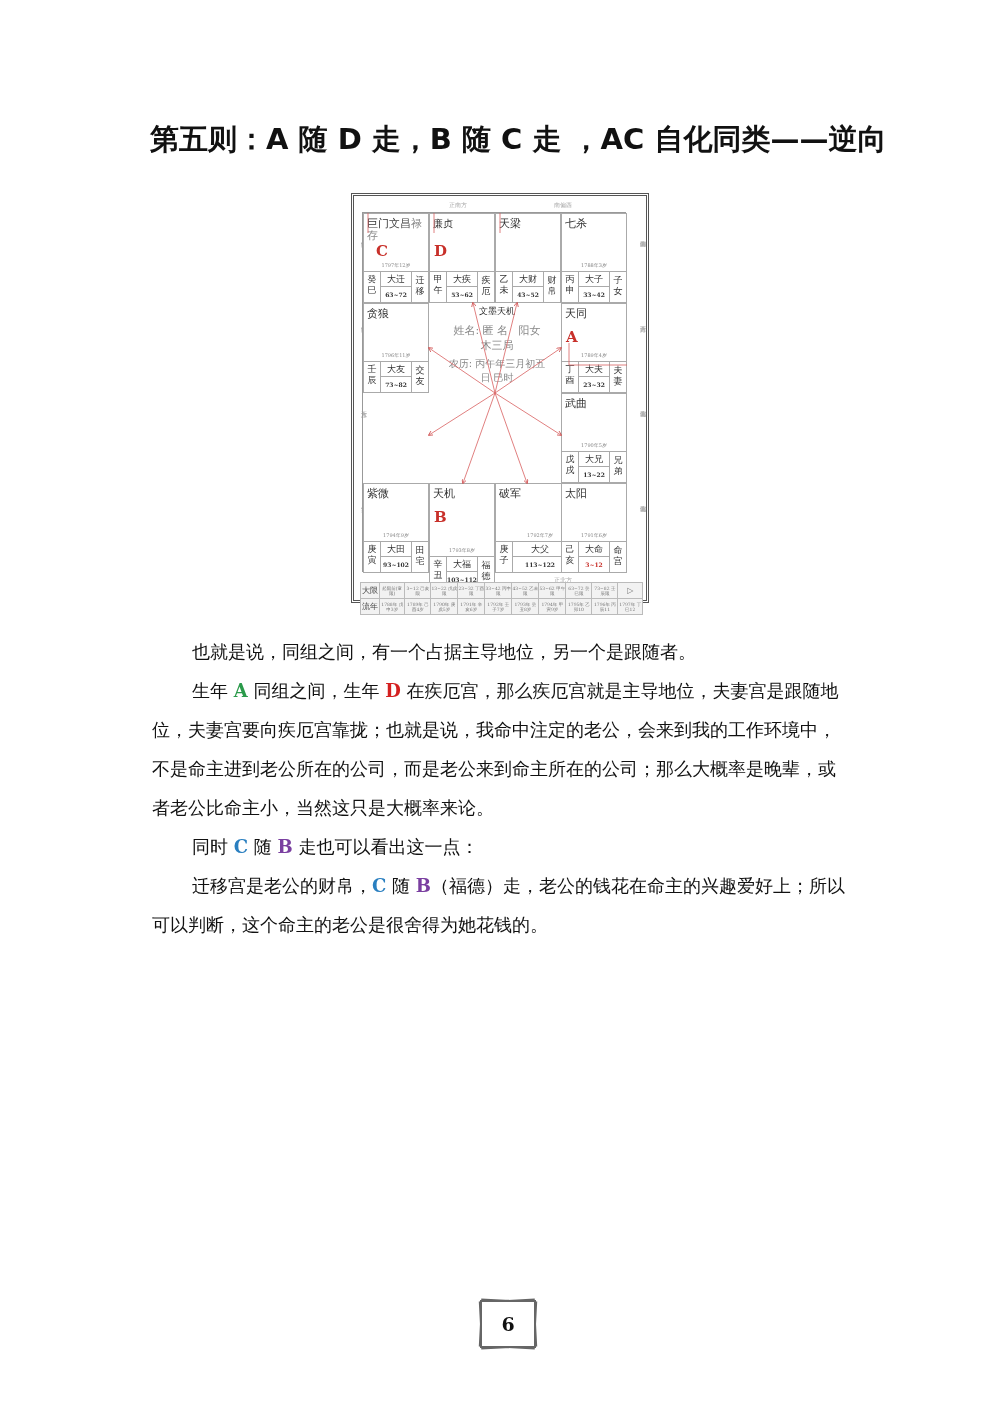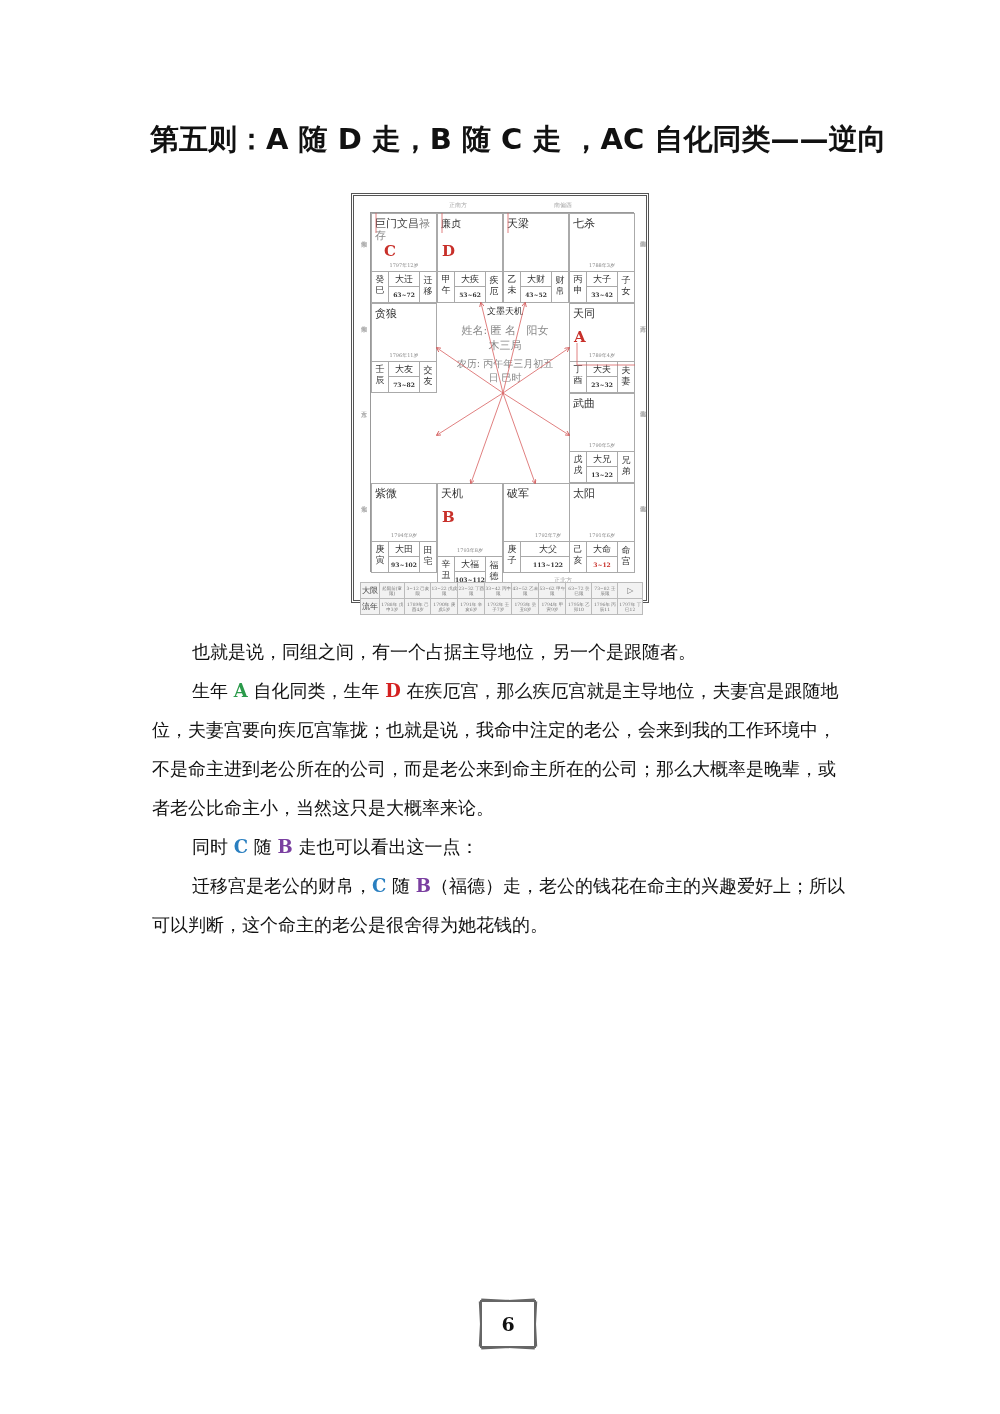--- a/index.html
+++ b/index.html
@@ -4,21 +4,21 @@
 <style>
   html, body { margin:0; padding:0; background:#ffffff; }
   body { width:1000px; height:1414px; position:relative; overflow:hidden;
          font-family: "DejaVu Serif", "Liberation Serif", serif; color:#111; }
   .title { position:absolute; left:150px; top:120px; font-family:"DejaVu Sans","Liberation Sans",sans-serif;
            font-weight:bold; font-size:29px; letter-spacing:0px; color:#111; white-space:nowrap; }
 
   
   .chart { position:absolute; left:351px; top:193px; width:298px; height:410px;
            border:3px double #555; box-sizing:border-box; background:#fff; }
-  .inner { position:absolute; left:16px; top:16px; width:264px; height:360px; border:1px solid #999; box-sizing:border-box; }
+  .inner { position:absolute; left:8px; top:16px; width:264px; height:360px; border:1px solid #999; box-sizing:border-box; }
   .dirlabel { position:absolute; font-size:6px; color:#aaa; font-family:"DejaVu Sans",sans-serif; white-space:nowrap; }
   .vlabel { writing-mode: vertical-rl; }
   .cell { position:absolute; box-sizing:border-box; border:1px solid #aaa; background:#fff; }
   .stars { position:absolute; left:3px; top:4px; font-family:"DejaVu Sans",sans-serif; font-size:11px; line-height:12px; color:#444; }
   .stars .main { color:#333; }
   .stars .minor { color:#888; }
   .bigletter { position:absolute; font-family:"DejaVu Serif",serif; font-weight:bold; font-size:15px; color:#c8302a; }
   .year { position:absolute; bottom:3px; left:0; right:0; text-align:center; font-size:5px; color:#888; }
   .foot { position:absolute; left:0; right:0; bottom:0; height:30px; border-top:1px solid #aaa; display:flex; }
   .foot .stem { width:16px; border-right:1px solid #aaa; font-family:Liberation Mono, monospace; font-size:9px; line-height:11px; text-align:center; padding-top:3px; color:#333; }
@@ -267,21 +267,21 @@
           <td>1795年 乙卯10</td>
           <td>1796年 丙辰11</td>
           <td>1797年 丁巳12</td>
     </tr>
   </tbody>
     </table>
 </div>
 
 <div class="para" style="top:632px;">
   <p class="ind">也就是说，同组之间，有一个占据主导地位，另一个是跟随者。</p>
-  <p class="ind"><span>生年 </span><span class="green">A</span><span> 自化同类，生年 </span><span class="red">D</span><span> 在疾厄宫，那么疾厄宫就是主导地位，夫妻宫是跟随地位，夫妻宫要向疾厄宫靠拢；也就是说，我命中注定的老公，会来到我的工作环境中，不是命主进到老公所在的公司，而是老公来到命主所在的公司；那么大概率是晚辈，或者老公比命主小，当然这只是大概率来论。</span></p>
+  <p class="ind"><span>生年 </span><span class="green">A</span><span> 同组之间，生年 </span><span class="red">D</span><span> 在疾厄宫，那么疾厄宫就是主导地位，夫妻宫是跟随地位，夫妻宫要向疾厄宫靠拢；也就是说，我命中注定的老公，会来到我的工作环境中，不是命主进到老公所在的公司，而是老公来到命主所在的公司；那么大概率是晚辈，或者老公比命主小，当然这只是大概率来论。</span></p>
   <p class="ind"><span>同时 </span><span class="blue">C</span><span> 随 </span><span class="purple">B</span><span> 走也可以看出这一点：</span></p>
   <p class="ind"><span>迁移宫是老公的财帛，</span><span class="blue">C</span><span> 随 </span><span class="purple">B</span><span>（福德）走，老公的钱花在命主的兴趣爱好上；所以可以判断，这个命主的老公是很舍得为她花钱的。</span></p>
 </div>
 
 <div class="pagebox">
   <div class="f f1"></div>
     <div class="f f2"></div>
     <div class="f"></div>
   <div class="num">6</div>
 </div>

